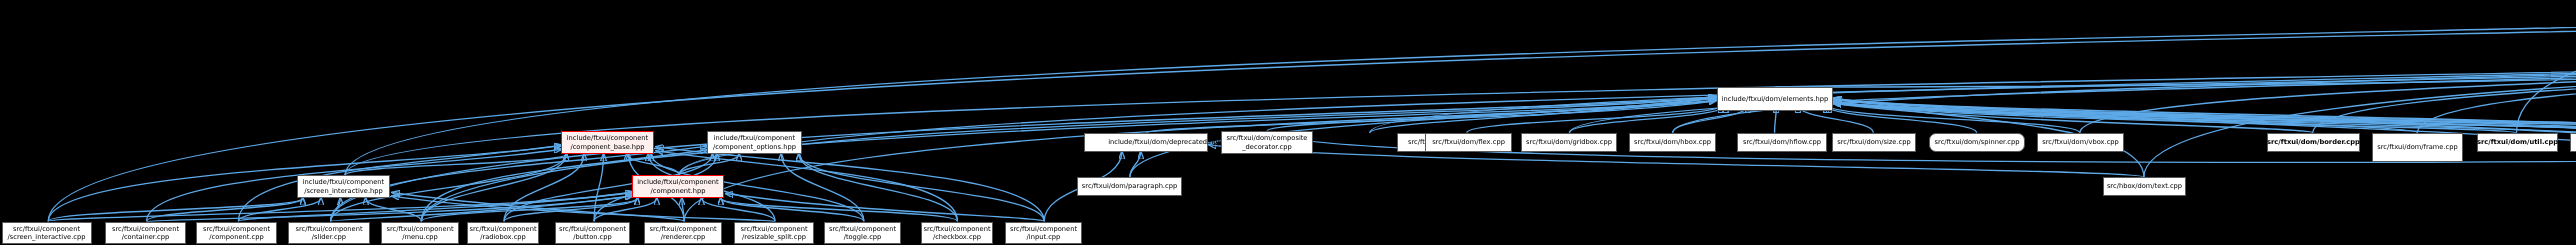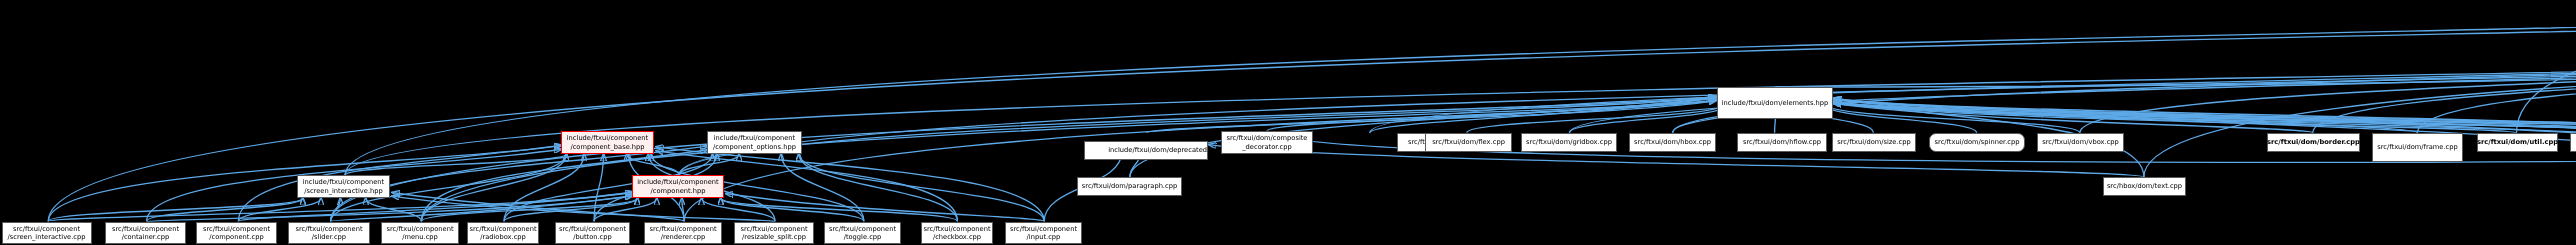--- a/index.html
+++ b/index.html
@@ -128,26 +128,26 @@
       <path d="M5566.5,344 C5566.5,321.5 6028,321.5 6028,299" marker-end="url(#arrow)"></path>
       <path d="M5747,340 C5747,319.5 6028,319.5 6028,299" marker-end="url(#arrow)"></path>
       <path d="M5924,344 C5924,321.5 6055,321.5 6055,299" marker-end="url(#arrow)"></path>
       <path d="M6116,344 C6116,321.5 6097,321.5 6097,299" marker-end="url(#arrow)"></path>
       <path d="M6317.5,344 C6317.5,321.5 6152.375,321.5 6152.375,299" marker-end="url(#arrow)"></path>
       <path d="M6540.5,344 C6540.5,321.5 6156,321.5 6156,299" marker-end="url(#arrow)"></path>
       <path d="M6742,340 C6742,326 6426,319 6166,281" marker-end="url(#arrow)"></path>
       <path d="M2459,254 C2459,333 5758,326 6018,288" marker-end="url(#arrow)"></path>
     </svg>
 
-<div class="node plain" style="left: 1717px; top: 87px; width: 116px; height: 32px;">include/ftxui/dom/elements.hpp</div>
+<div class="node plain" style="left: 1717px; top: 87px; width: 116px; height: 24px;">include/ftxui/dom/elements.hpp</div>
     <div class="node red" style="left: 561px; top: 131px; width: 93px; height: 23px;">include/ftxui/component
 /component_base.hpp</div>
     <div class="node plain" style="left: 707px; top: 131px; width: 95px; height: 23px;">include/ftxui/component
 /component_options.hpp</div>
-    <div class="node plain" style="left: 1084px; top: 141px; width: 124px; height: 18.5px; padding-left: 38px;">include/ftxui/dom/deprecated.hpp</div>
+    <div class="node plain" style="left: 1084px; top: 133px; width: 124px; height: 18.5px; padding-left: 38px;">include/ftxui/dom/deprecated.hpp</div>
     <div class="node plain" style="left: 1221px; top: 131px; width: 92px; height: 23px;">src/ftxui/dom/composite
 _decorator.cpp</div>
     <div class="node plain" style="left: 1397px; top: 133px; width: 99px; height: 18.5px;">src/ftxui/dom/dbox.cpp</div>
     <div class="node plain" style="left: 1425px; top: 133px; width: 87px; height: 18.5px; text-align: right;">src/ftxui/dom/flex.cpp</div>
     <div class="node plain" style="left: 1521px; top: 133px; width: 96px; height: 18.5px;">src/ftxui/dom/gridbox.cpp</div>
     <div class="node plain" style="left: 1629px; top: 133px; width: 87px; height: 18.5px;">src/ftxui/dom/hbox.cpp</div>
     <div class="node plain" style="left: 1730px; top: 133px; width: 90px; height: 18.5px; margin-left: 7px;">src/ftxui/dom/hflow.cpp</div>
     <div class="node plain" style="left: 1832px; top: 133px; width: 84px; height: 18.5px;">src/ftxui/dom/size.cpp</div>
     <div class="node plain" style="left: 1929px; top: 133px; width: 96px; height: 18.5px; border-radius: 7px;">src/ftxui/dom/spinner.cpp</div>
     <div class="node plain" style="left: 2037px; top: 133px; width: 87px; height: 18.5px;">src/ftxui/dom/vbox.cpp</div>

